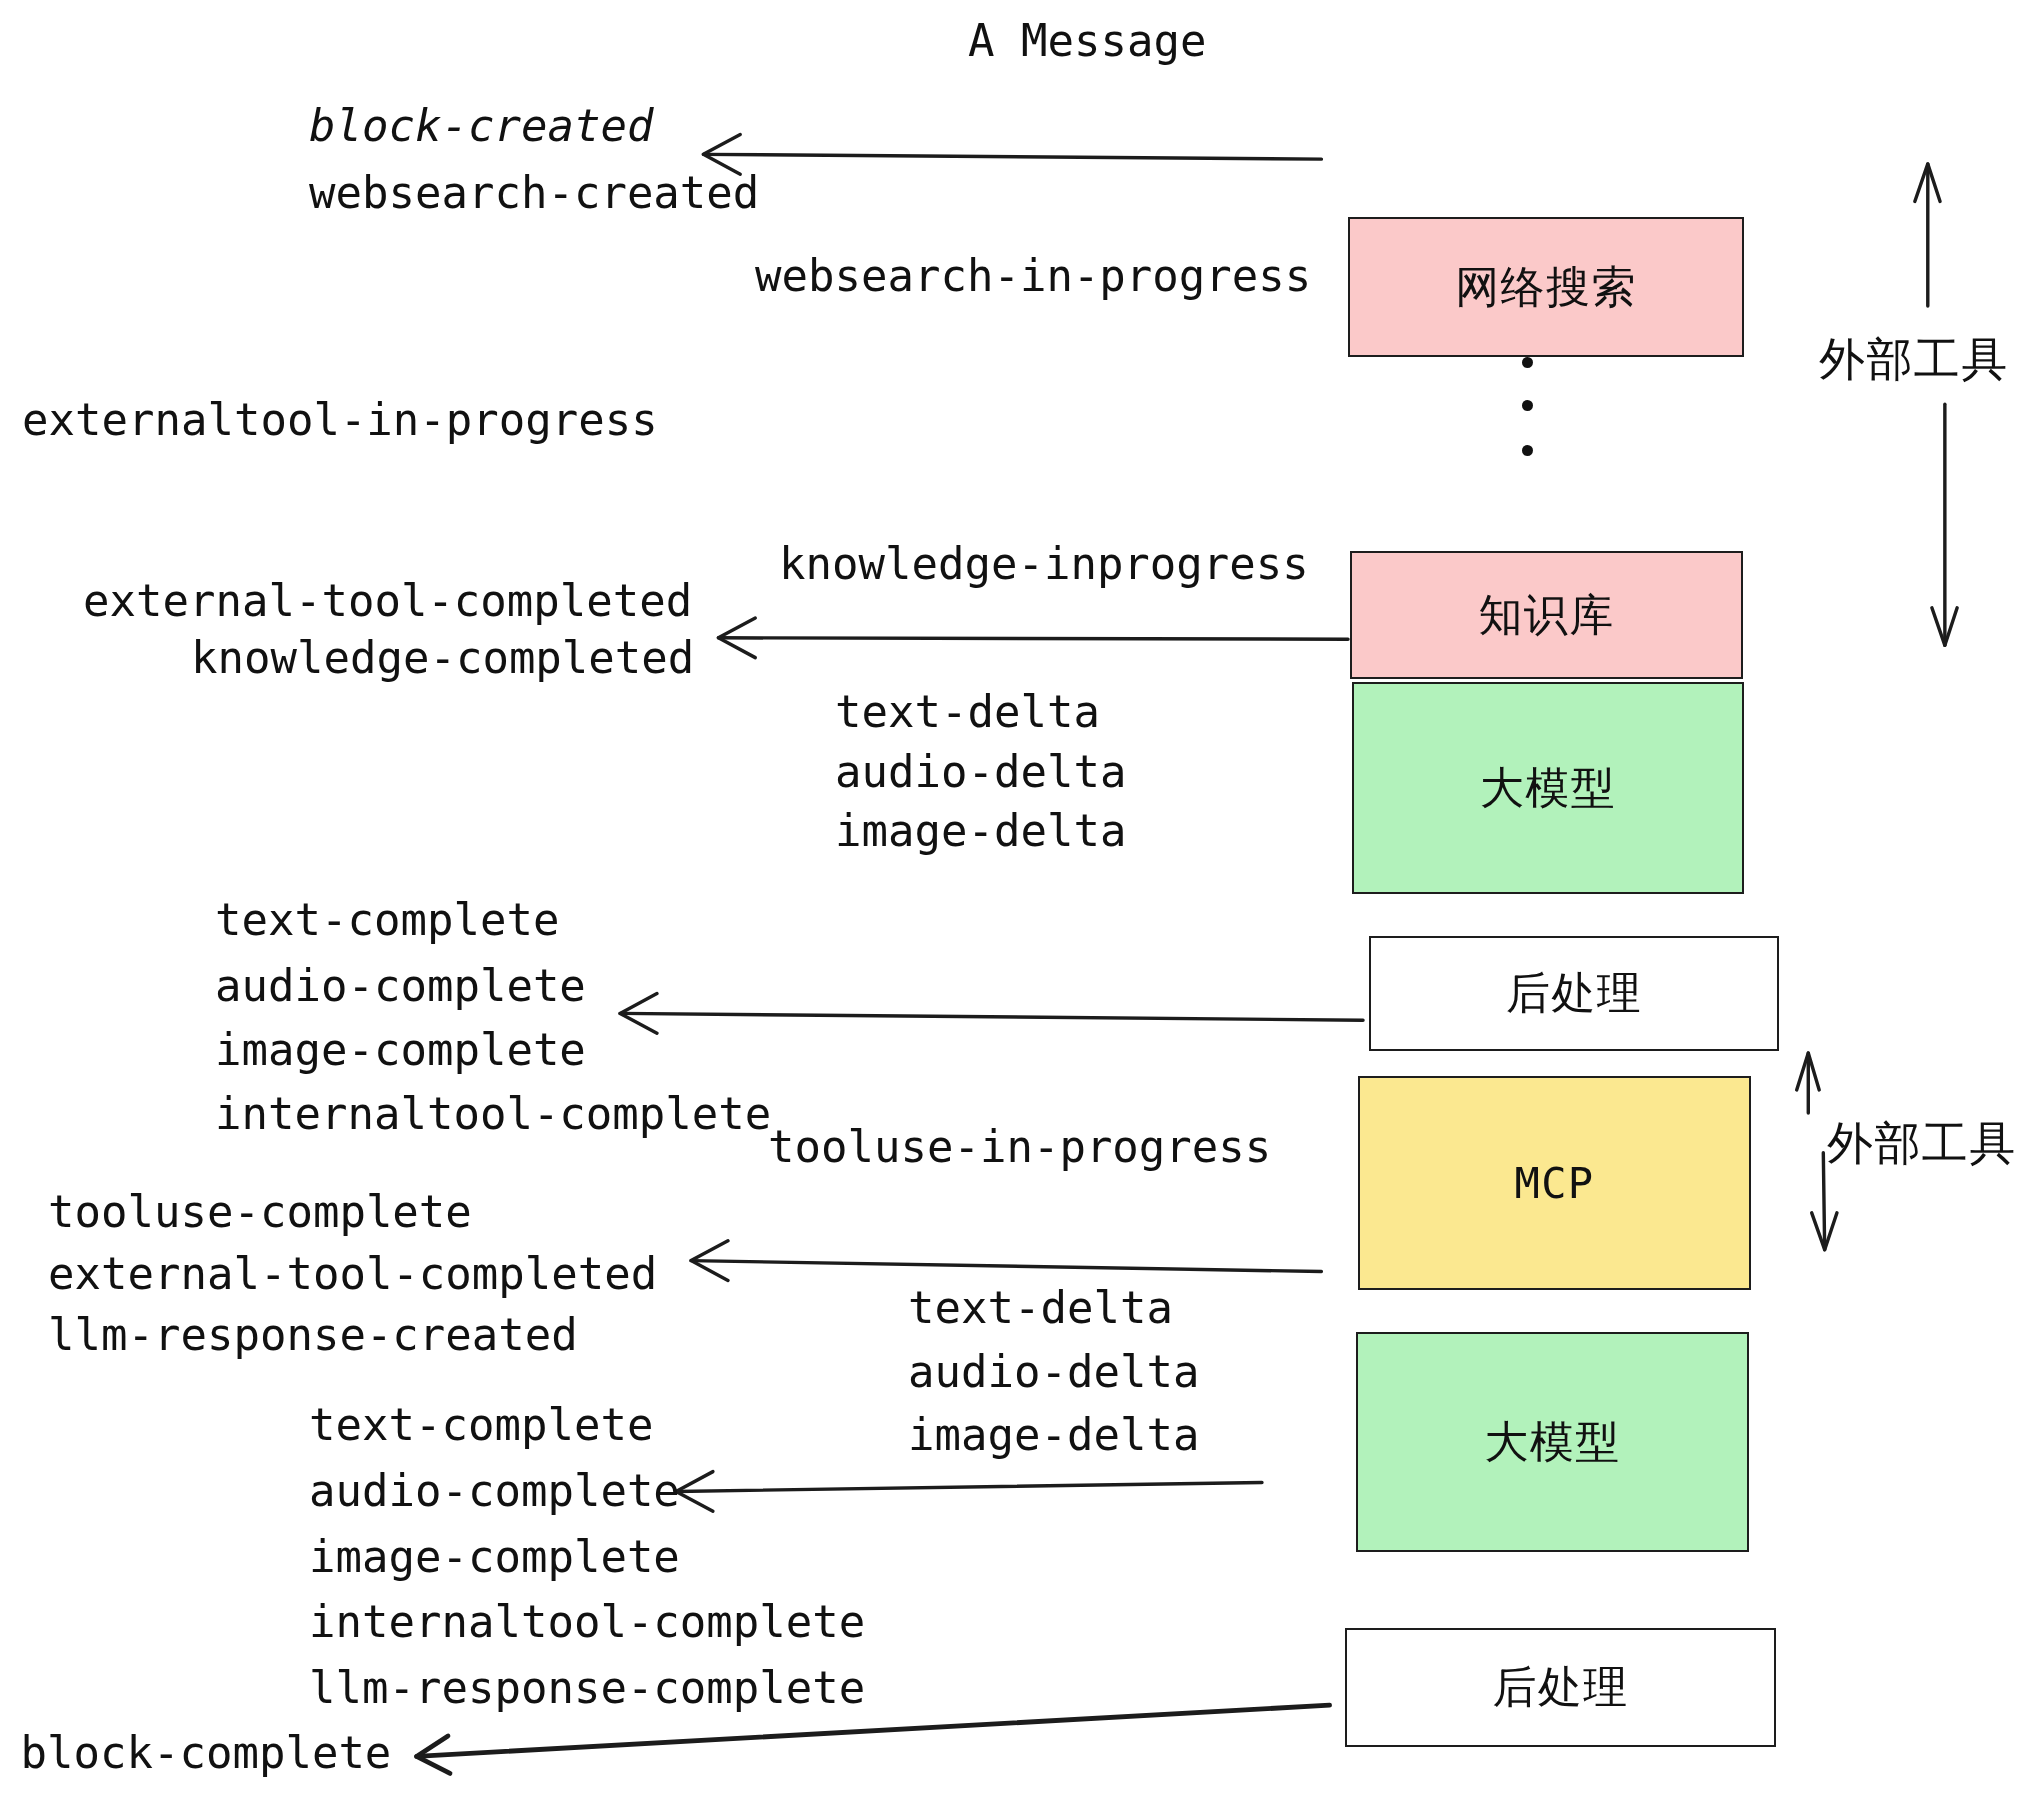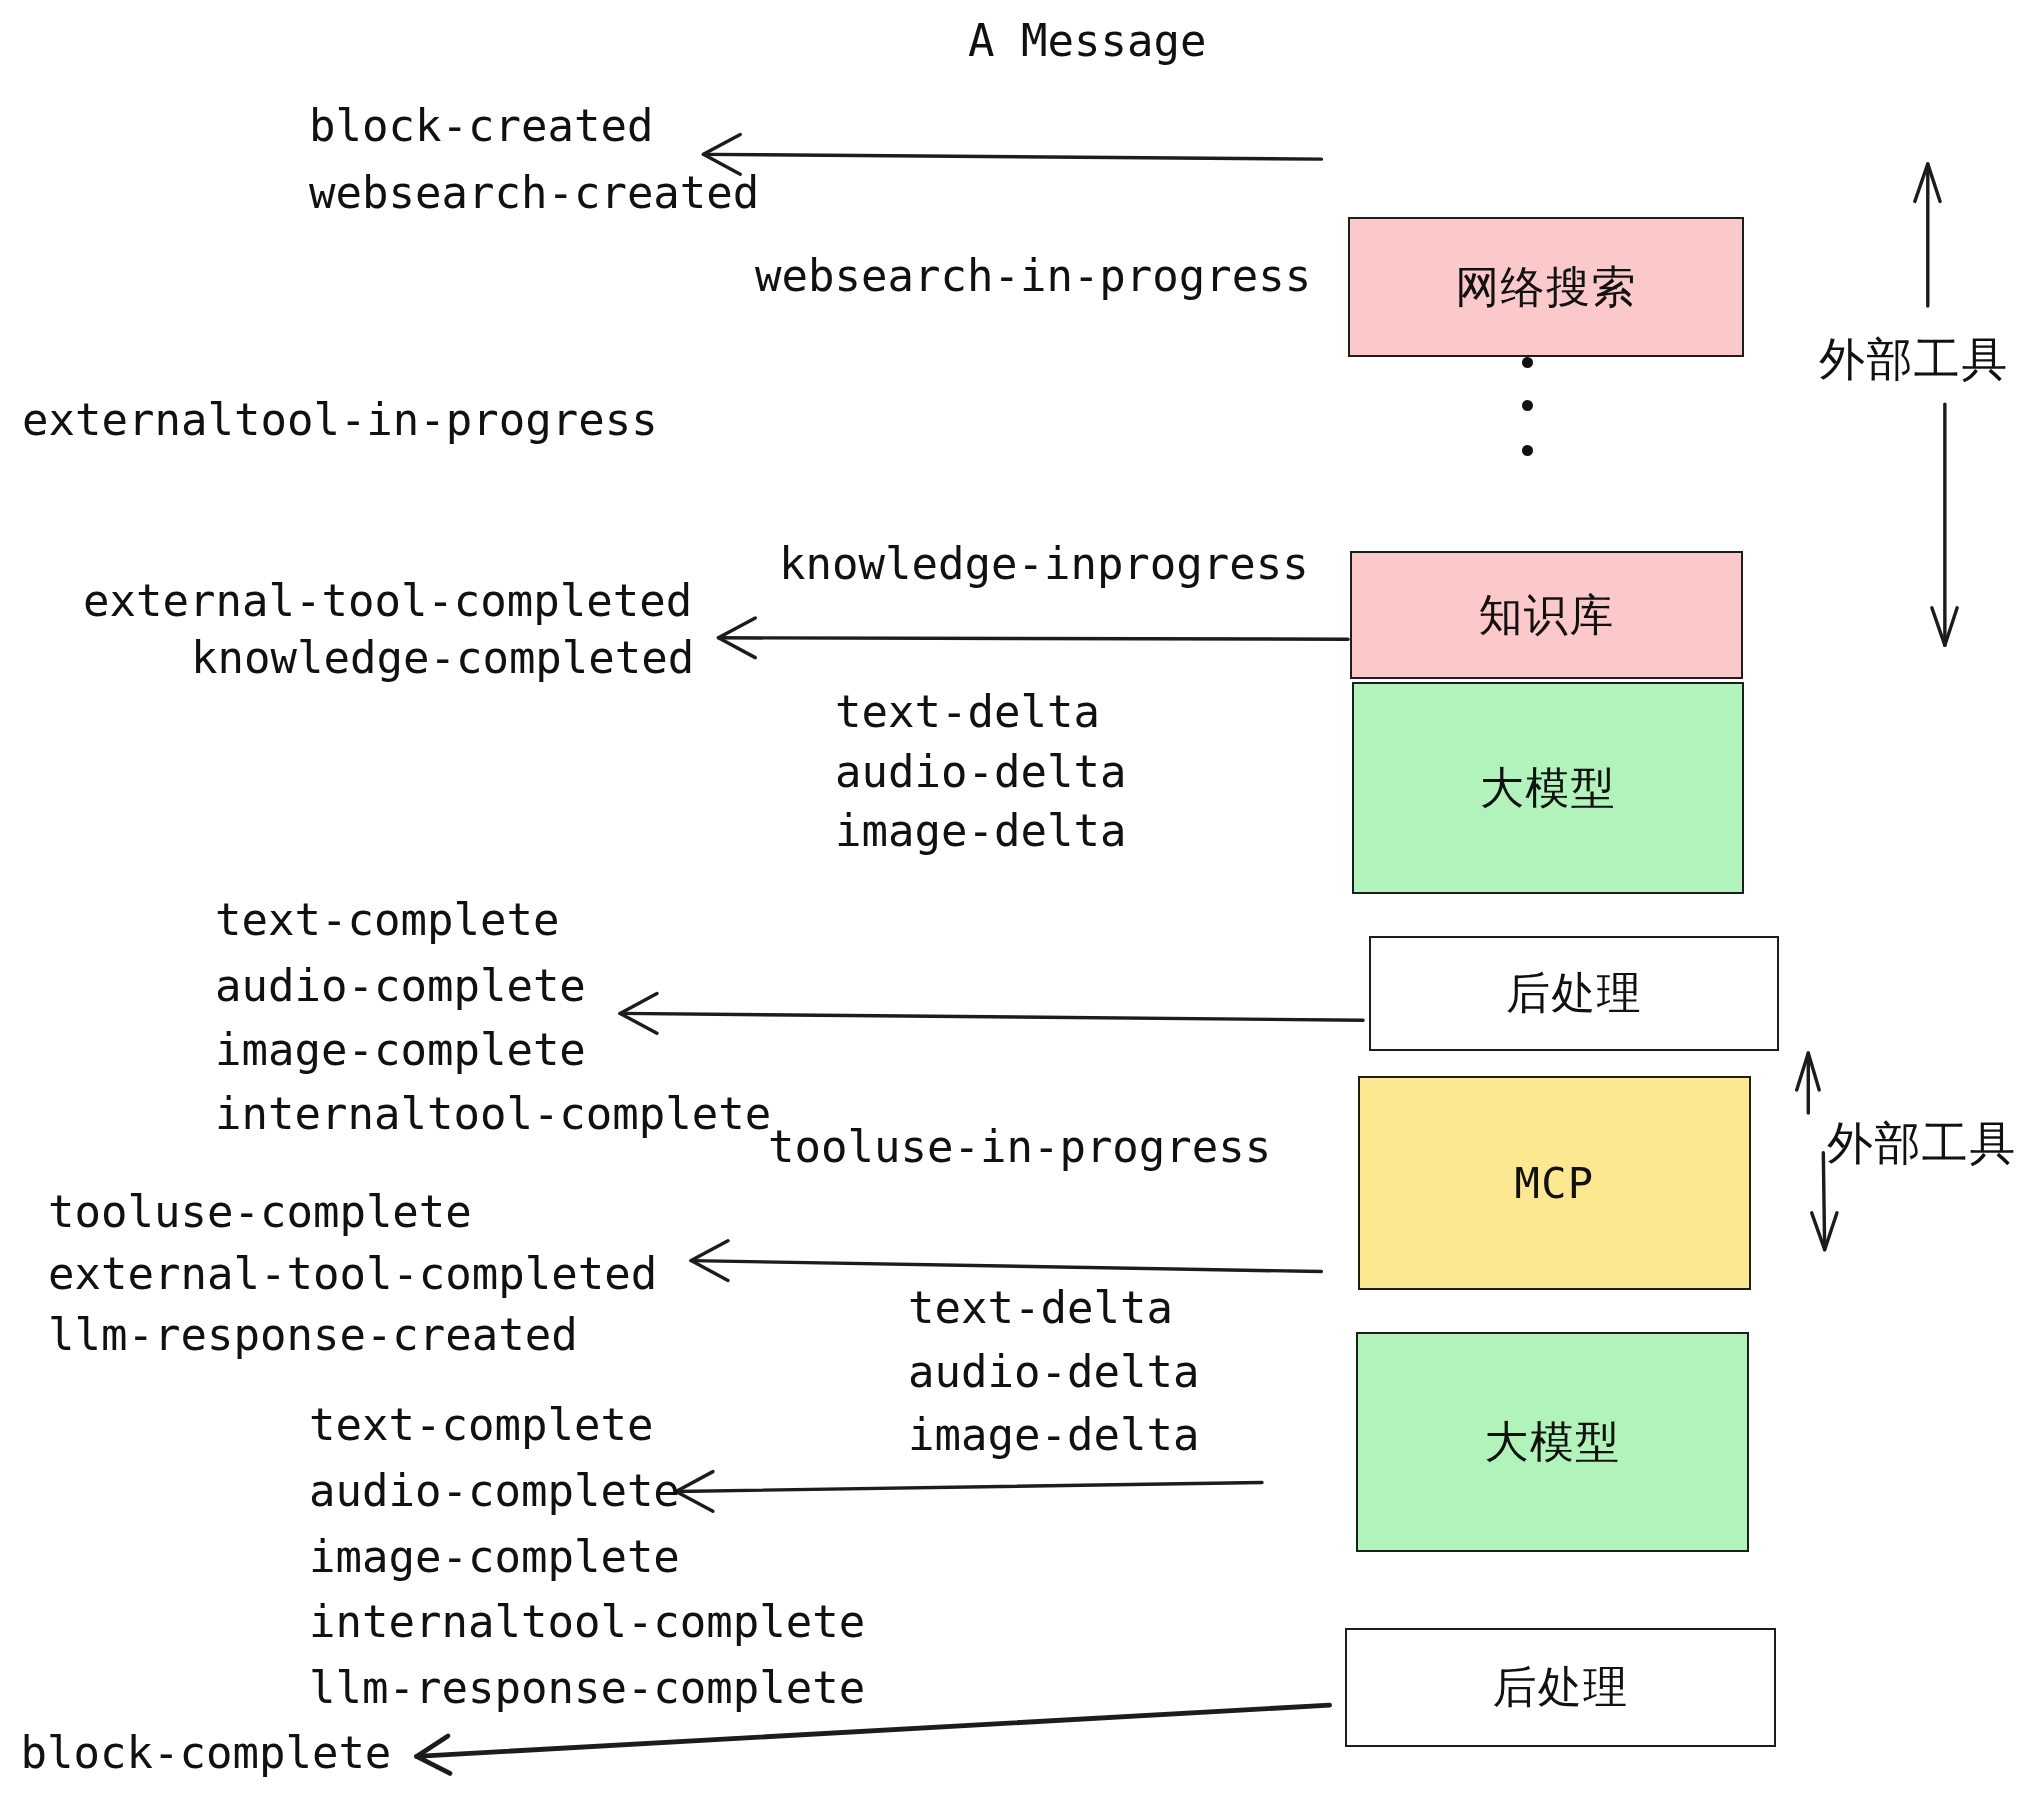--- a/index.html
+++ b/index.html
@@ -168,21 +168,21 @@
 
   <div>
     <div class="dot" style="left:1522px; top:357px;"></div>
     <div class="dot" style="left:1522px; top:400px;"></div>
     <div class="dot" style="left:1522px; top:445px;"></div>
   </div>
 
   <div class="side-label" style="left:1819px; top:329px;">外部工具</div>
   <div class="side-label" style="left:1827px; top:1113px;">外部工具</div>
 
-  <div class="ev" style="left:309px; top:102px;">block-created</div>
+  <div class="ev" style="left:309px; top:102px;font-style:italic;">block-created</div>
   <div class="ev" style="left:309px; top:169px;">websearch-created</div>
   <div class="ev" style="left:755px; top:205px;margin-top:47px;">websearch-in-progress</div>
   <div class="ev" style="left:22px; top:396px;">externaltool-in-progress</div>
   <div class="ev" style="left:779px; top:540px;">knowledge-inprogress</div>
   <div class="ev" style="left:83px; top:577px;">external-tool-completed</div>
   <div class="ev" style="left:191px; top:634px;">knowledge-completed</div>
   <div class="ev" style="left:835px; top:688px;">text-delta</div>
   <div class="ev" style="left:835px; top:748px;">audio-delta</div>
   <div class="ev" style="left:835px; top:807px;">image-delta</div>
   <div class="ev" style="left:215px; top:896px;">text-complete</div>

